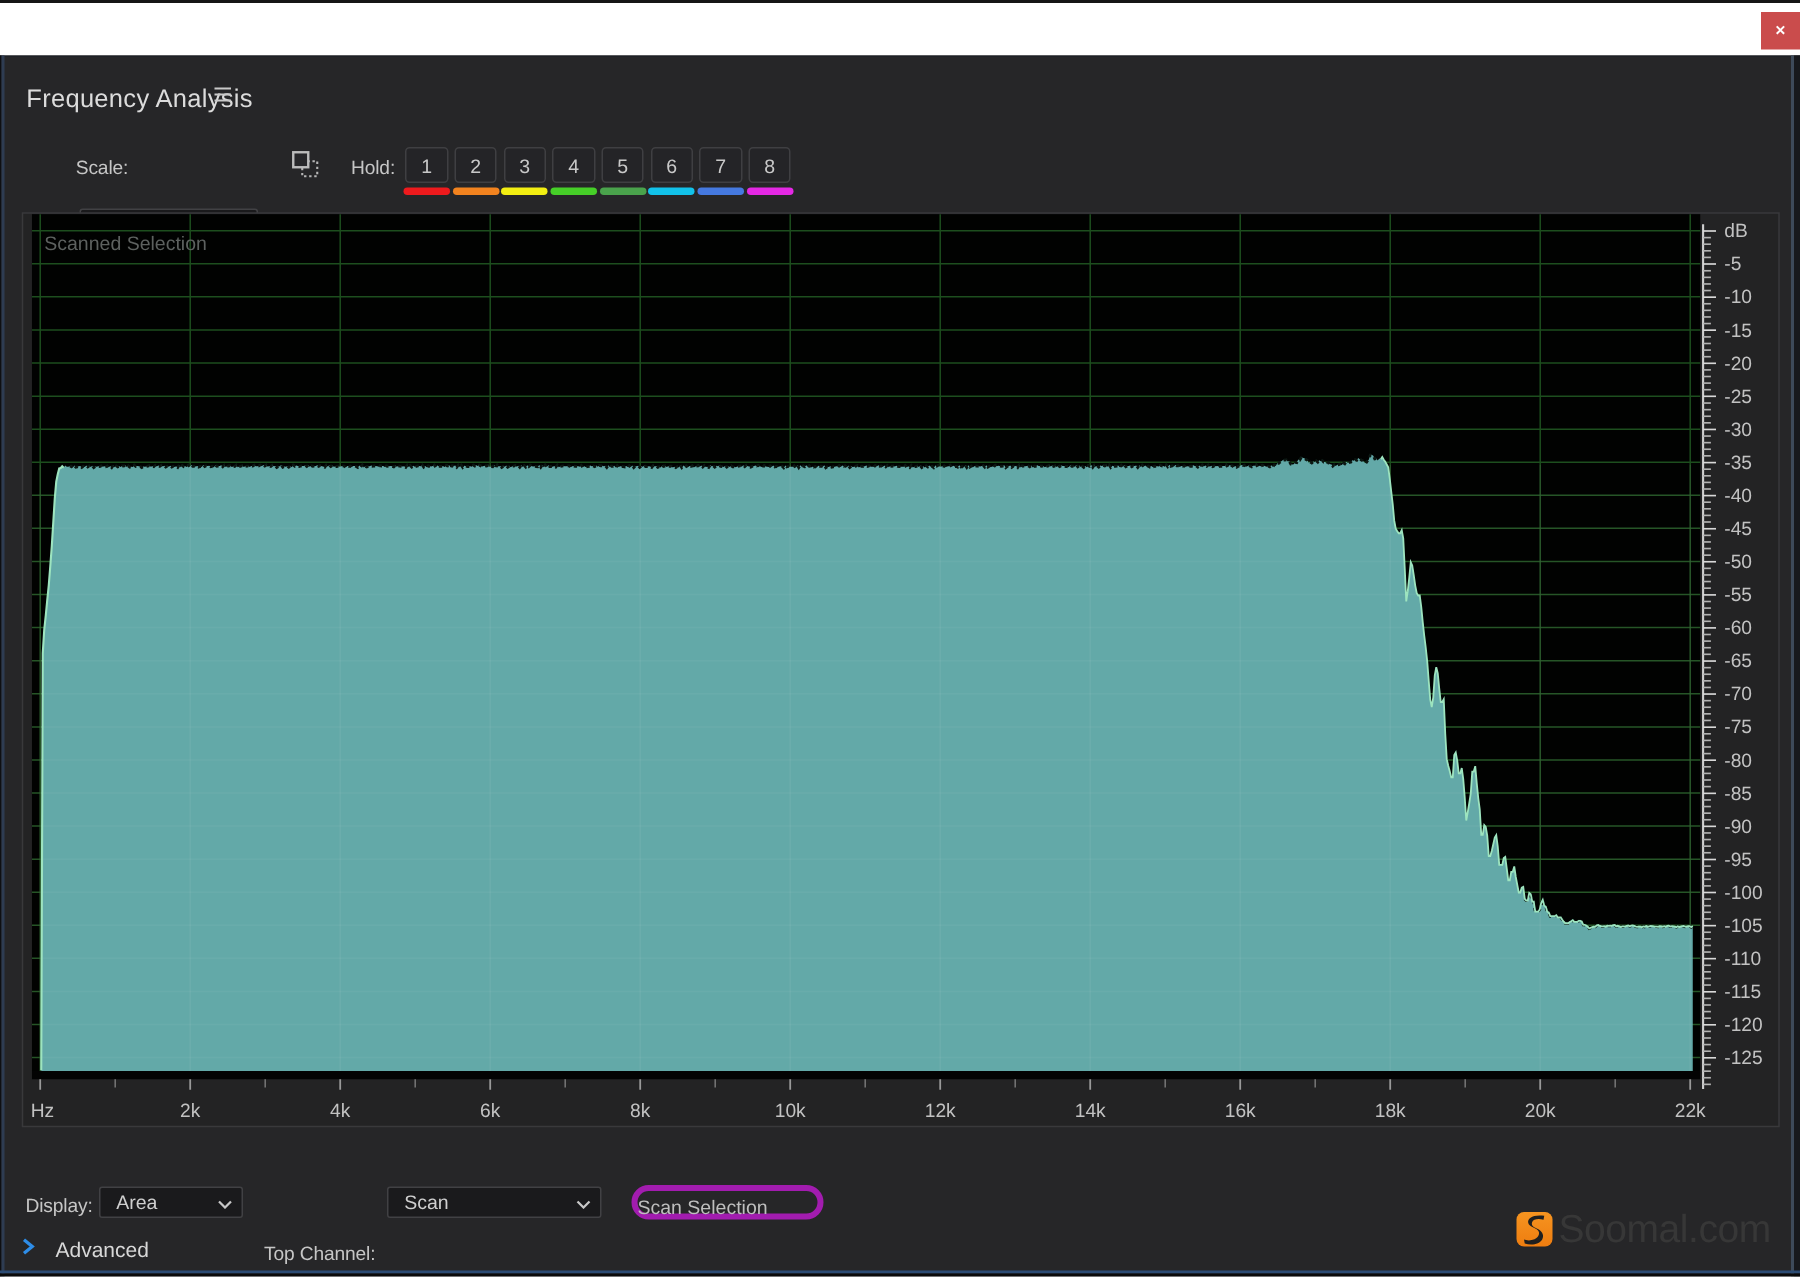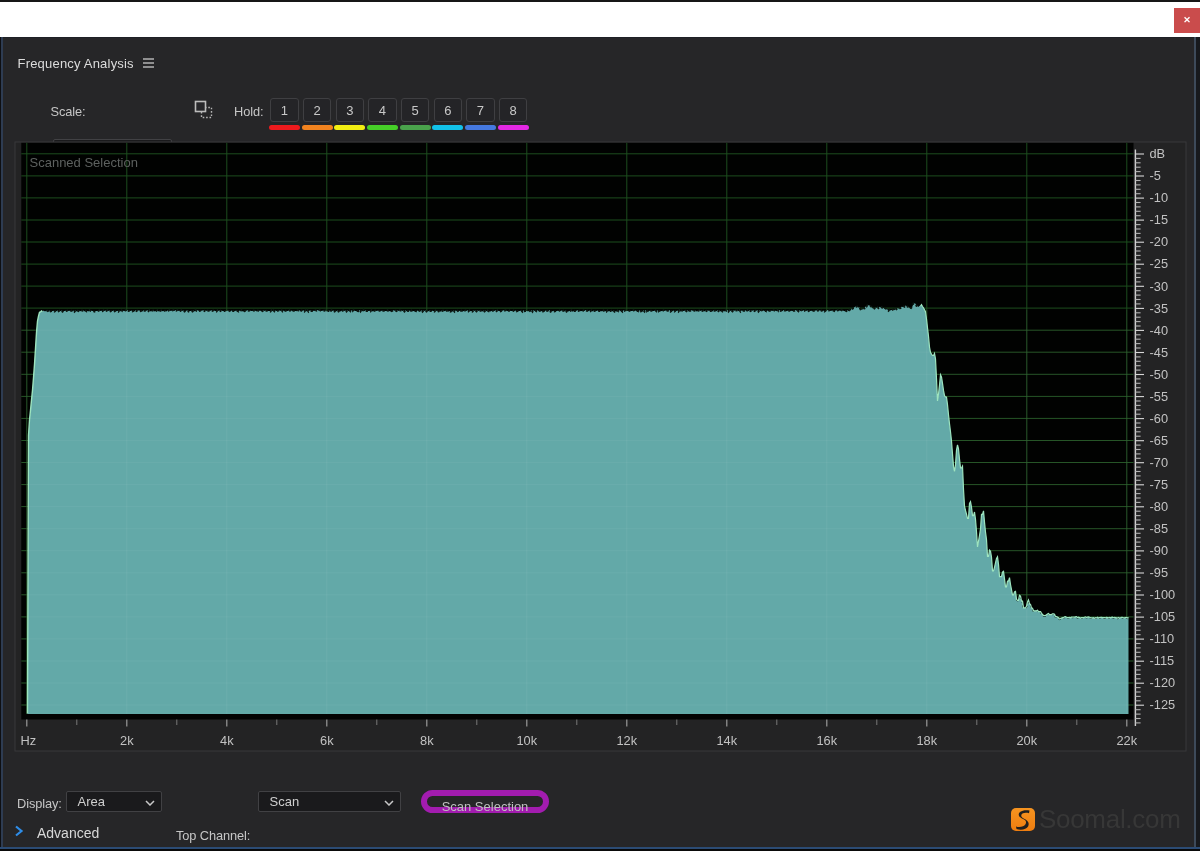--- a/index.html
+++ b/index.html
@@ -10,39 +10,39 @@
   #closebtn { left:1174px; top:8px; width:26px; height:25px; background:#ca4c4c;
      color:#fff; font-size:9px; font-weight:bold; text-align:center; line-height:25px; }
   #panel { left:0; top:36.5px; width:1200px; height:814.5px; background:#262628; }
   #edgeL1 { left:0; top:36.5px; width:1.2px; height:814.5px; background:#0e0f12; }
   #edgeL2 { left:1.2px; top:36.5px; width:1.8px; height:814.5px; background:#2e3c52; }
   #edgeR1 { left:1193.5px; top:36.5px; width:2px; height:814.5px; background:#3d4a5a; }
   #edgeR2 { left:1195.5px; top:36.5px; width:4.5px; height:814.5px; background:#17191d; }
   #panel-topline { left:0; top:36.5px; width:1200px; height:1.6px; background:#1e2126; }
   #panel-botline { left:0; top:846.5px; width:1200px; height:2.5px; background:#2b4b74; }
   #panel-botblack { left:0; top:849px; width:1200px; height:2px; background:#0a0a0a; }
-  #title { left:17.5px; top:56px; font-size:13px; color:#dcdcdc; letter-spacing:0.2px; }
+  #title { left:17.5px; top:56px; font-size:17px; color:#dcdcdc; letter-spacing:0.2px; }
   .lab { font-size:12.8px; color:#c6c6c6; letter-spacing:-0.1px; }
   #scalelab { left:15.5px; top:103.5px;margin-left:35px; }
   #holdlab { left:234px; top:103.5px; }
   .dd { position:absolute; background:#1a1a1c; border:1px solid #414144; border-radius:2px;
      color:#cfcfcf; font-size:13px; }
   .dd span { position:absolute; left:11px; top:2.5px; }
   .dd svg { position:absolute; right:6px; top:8px; }
   #dd-scale { left:52.5px; top:99px; width:119px; height:21.5px;margin-top:40px; }
   #dd-display { left:65.5px; top:790.8px; width:96px; height:21px; }
   #dd-channel { left:257.5px; top:790.8px; width:143px; height:21px; }
   .hbtn { position:absolute; top:97.8px; width:28.2px; height:24.4px; background:#242427;
      border:1px solid #3f3f42; border-radius:3px; color:#c8c8c8; font-size:13px;
      text-align:center; line-height:23px; }
   .hbar { position:absolute; top:124.8px; width:31px; height:5.6px; border-radius:2.5px; }
   #displab { left:17px; top:795.5px; }
   #chanlab { left:176px; top:795.5px;margin-top:32px; }
-  #scanbtn { left:421px; top:789.8px; width:128px; height:23.5px; border:6px solid #a21caf;
-     border-radius:12px; color:#bfbfbf; font-size:13px; text-align:center; line-height:21px; }
+  #scanbtn { left:421px; top:789.8px; width:128px; height:23.5px; border:4px solid #a21caf;
+     border-radius:12px; color:#bfbfbf; font-size:13px; line-height:21px; }
   #advlab { left:37px; top:824.5px; font-size:14px; color:#d8d8d8; }
   #soomal-sq { left:1011px; top:807.5px; width:24px; height:23.5px; border-radius:5px;
      background:linear-gradient(#f69420,#ee7d10); }
   #soomal-txt { left:1039px; top:804px; font-size:26px; color:#373737; letter-spacing:-0.3px; }
   .axl { font-size:12.8px; fill:#c2c2c2; font-family:"Liberation Sans",sans-serif; }
 </style></head>
 <body>
 <div id="page">
   <div class="abs" id="panel"></div>
   <div class="abs" id="topline"></div>

